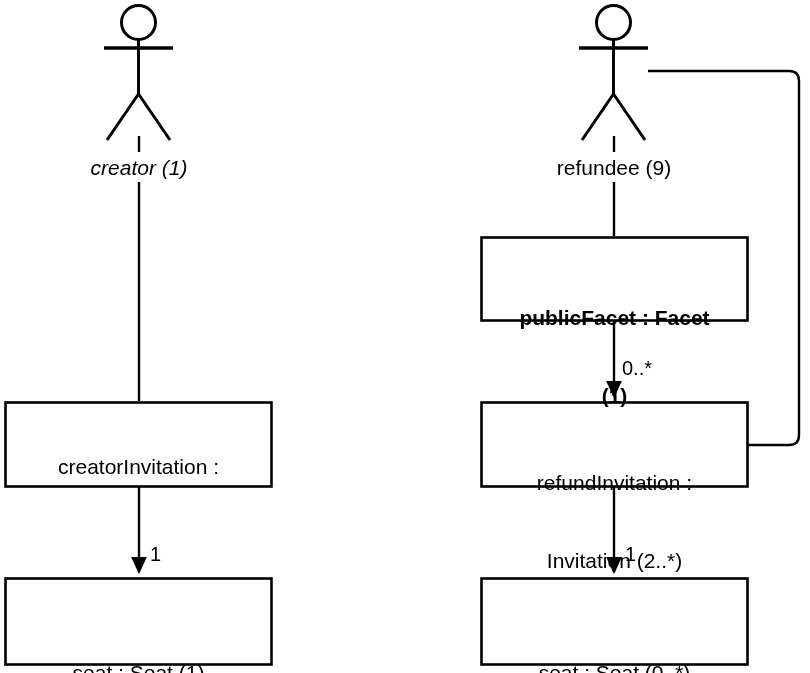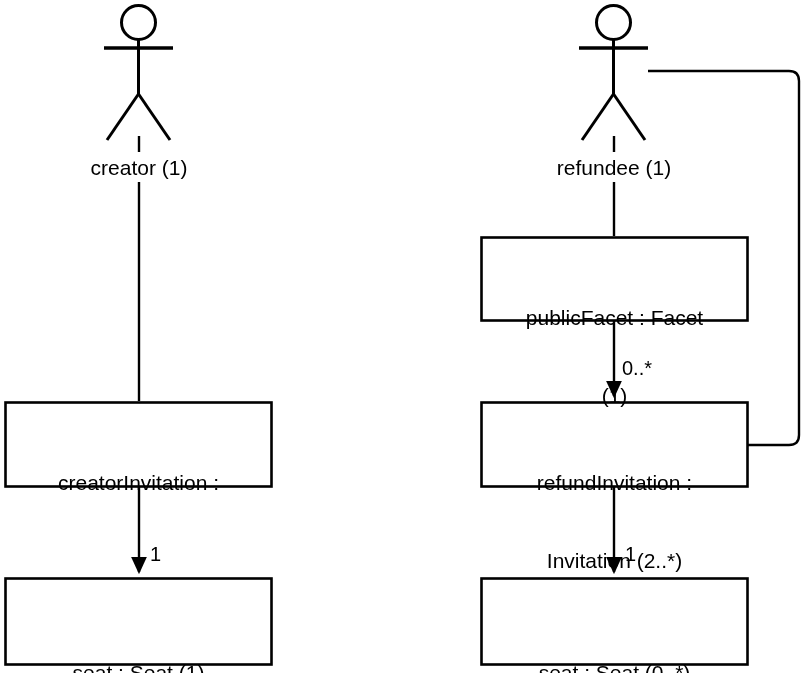--- a/index.html
+++ b/index.html
@@ -95,33 +95,33 @@
 
     <rect x="481.5" y="402.5" width="266" height="84" fill="#ffffff" stroke="#000000" stroke-width="2.6"></rect>
 
     <line x1="614" y1="487" x2="614" y2="572" stroke="#000000" stroke-width="2.4" marker-end="url(#arrowFilled)"></line>
 
     <rect x="481.5" y="578.5" width="266" height="86" fill="#ffffff" stroke="#000000" stroke-width="2.6"></rect>
 
     <path d="M 747 445 L 789 445 Q 799 445 799 435 L 799 81 Q 799 71 789 71 L 648 71" fill="none" stroke="#000000" stroke-width="2.4"></path>
   </svg>
 
-  <div class="actor-label" style="left:39px; top:156px; width:200px;">creator (1)</div>
+  <div class="actor-label" style="left:39px; top:156px; width:200px;font-style:italic;">creator (1)</div>
 
-  <div class="actor-label" style="left:514px; top:156px; width:200px;">refundee (1)</div>
+  <div class="actor-label" style="left:514px; top:156px; width:200px;">refundee (9)</div>
 
-  <div class="uml-box-label" style="left:5px; top:418px; width:267px;">
+  <div class="uml-box-label" style="left:5px; top:402px; width:267px;">
     <div>creatorInvitation :</div>
   </div>
 
   <div class="uml-box-label" style="left:5px; top:608px; width:267px;">
     <div>seat : Seat (1)</div>
   </div>
 
-  <div class="uml-box-label" style="left:481px; top:253px; width:267px;">
+  <div class="uml-box-label" style="left:481px; top:253px; width:267px;font-weight:bold;">
     <div>publicFacet : Facet</div>
     <div>(1)</div>
   </div>
 
   <div class="uml-box-label" style="left:481px; top:418px; width:267px;">
     <div>refundInvitation :</div>
     <div>Invitation (2..*)</div>
   </div>
 
   <div class="uml-box-label" style="left:481px; top:608px; width:267px;">

